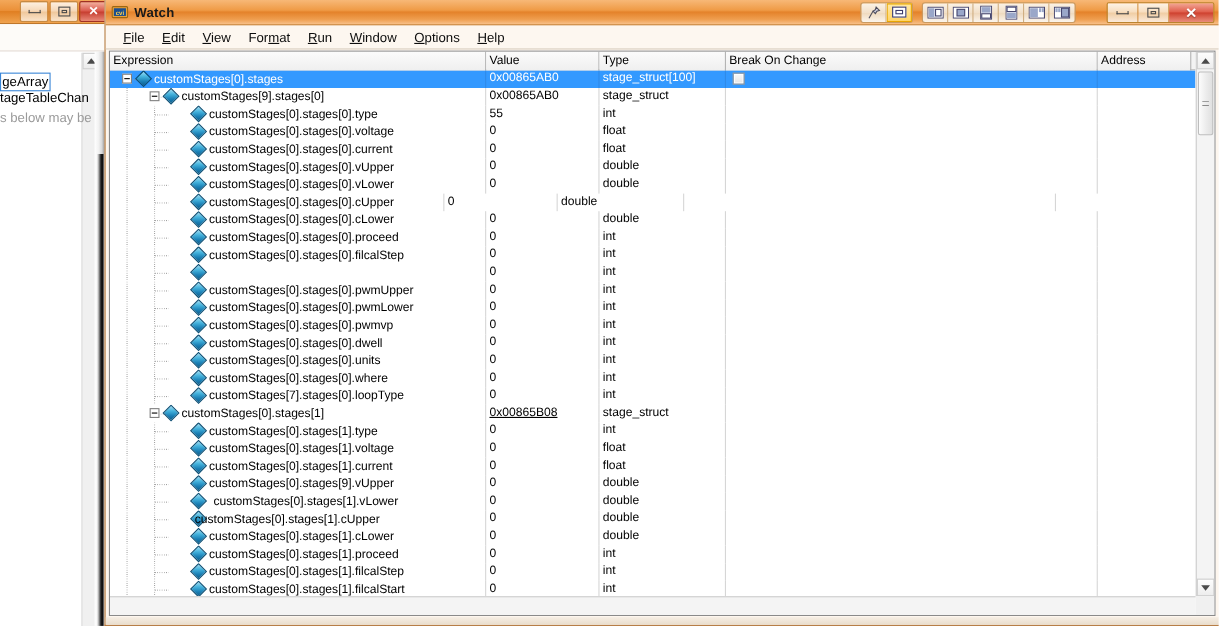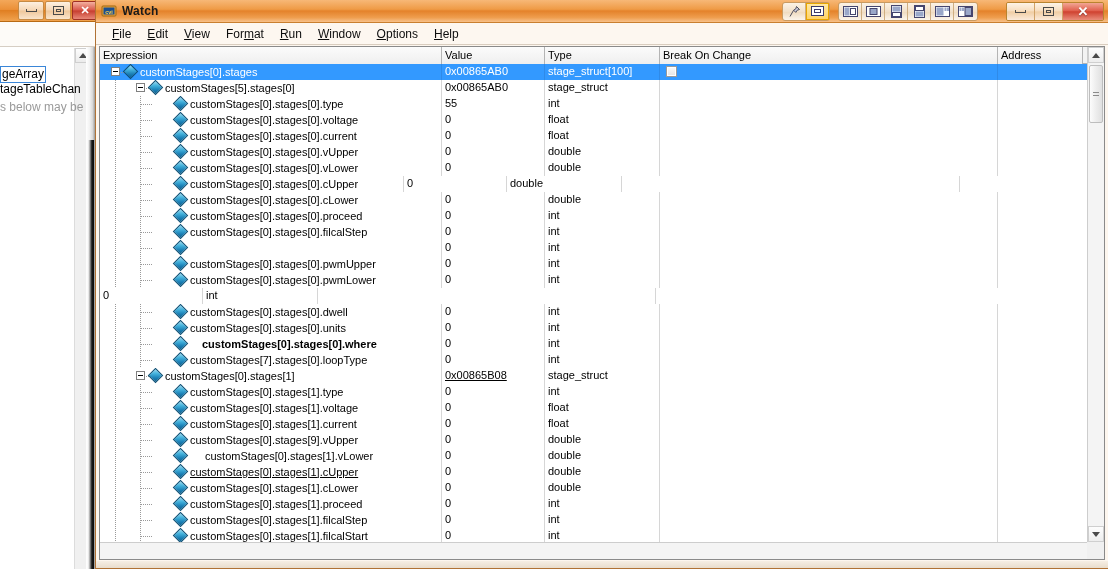--- a/index.html
+++ b/index.html
@@ -459,21 +459,21 @@
               <div class="cell addr" style="width: 85px;"></div>
             </div>
             <div class="row">
               <div class="cell expr" style="width: 342px;">
                 <div class="indent" style="width: 49px;">
                   <div class="vline" style="left: 12px;"></div>
                   <div class="expander" style="left: 33px;"></div>
                   <div class="hline" style="left: 43px; width: 5px;"></div>
                   <div class="diamond" style="left: 47px;"></div>
                 </div>
-                <span class="expr-label" style="margin-left: 13px;">customStages[5].stages[0]</span>
+                <span class="expr-label" style="margin-left: 13px;">customStages[9].stages[0]</span>
               </div>
               <div class="cell" style="width: 103px;">0x00865AB0</div>
               <div class="cell" style="width: 115px;">stage_struct</div>
               <div class="cell bcc" style="width: 338px;"></div>
               <div class="cell addr" style="width: 85px;"></div>
             </div>
             <div class="row">
               <div class="cell expr" style="width: 342px;">
                 <div class="indent" style="width: 74px;">
                   <div class="vline" style="left: 12px;"></div>
@@ -646,20 +646,29 @@
                   <div class="diamond" style="left: 72px;"></div>
                 </div>
                 <span class="expr-label" style="margin-left: 13px;">customStages[0].stages[0].pwmLower</span>
               </div>
               <div class="cell" style="width: 103px;">0</div>
               <div class="cell" style="width: 115px;">int</div>
               <div class="cell bcc" style="width: 338px;"></div>
               <div class="cell addr" style="width: 85px;"></div>
             </div>
             <div class="row">
+              <div class="cell expr" style="width: 342px;">
+                <div class="indent" style="width: 74px;">
+                  <div class="vline" style="left: 12px;"></div>
+                  <div class="vline" style="left: 37px;"></div>
+                  <div class="hline" style="left: 38px; width: 12px;"></div>
+                  <div class="diamond" style="left: 72px;"></div>
+                </div>
+                <span class="expr-label" style="margin-left: 13px;">customStages[0].stages[0].pwmvp</span>
+              </div>
               <div class="cell" style="width: 103px;">0</div>
               <div class="cell" style="width: 115px;">int</div>
               <div class="cell bcc" style="width: 338px;"></div>
               <div class="cell addr" style="width: 85px;"></div>
             </div>
             <div class="row">
               <div class="cell expr" style="width: 342px;">
                 <div class="indent" style="width: 74px;">
                   <div class="vline" style="left: 12px;"></div>
                   <div class="vline" style="left: 37px;"></div>
@@ -689,21 +698,21 @@
               <div class="cell addr" style="width: 85px;"></div>
             </div>
             <div class="row">
               <div class="cell expr" style="width: 342px;">
                 <div class="indent" style="width: 74px;">
                   <div class="vline" style="left: 12px;"></div>
                   <div class="vline" style="left: 37px;"></div>
                   <div class="hline" style="left: 38px; width: 12px;"></div>
                   <div class="diamond" style="left: 72px;"></div>
                 </div>
-                <span class="expr-label" style="margin-left: 25px; font-weight: bold;">customStages[0].stages[0].where</span>
+                <span class="expr-label" style="margin-left: 13px;">customStages[0].stages[0].where</span>
               </div>
               <div class="cell" style="width: 103px;">0</div>
               <div class="cell" style="width: 115px;">int</div>
               <div class="cell bcc" style="width: 338px;"></div>
               <div class="cell addr" style="width: 85px;"></div>
             </div>
             <div class="row">
               <div class="cell expr" style="width: 342px;">
                 <div class="indent" style="width: 74px;">
                   <div class="vline" style="left: 12px;"></div>
@@ -794,36 +803,36 @@
               <div class="cell addr" style="width: 85px;"></div>
             </div>
             <div class="row">
               <div class="cell expr" style="width: 342px;">
                 <div class="indent" style="width: 74px;">
                   <div class="vline" style="left: 12px;"></div>
                   <div class="vline" style="left: 37px;"></div>
                   <div class="hline" style="left: 38px; width: 12px;"></div>
                   <div class="diamond" style="left: 72px;"></div>
                 </div>
-                <span class="expr-label" style="margin-left: 28px;">customStages[0].stages[1].vLower</span>
+                <span class="expr-label" style="margin-left: 17px;">customStages[0].stages[1].vLower</span>
               </div>
               <div class="cell" style="width: 103px;">0</div>
               <div class="cell" style="width: 115px;">double</div>
               <div class="cell bcc" style="width: 338px;"></div>
               <div class="cell addr" style="width: 85px;"></div>
             </div>
             <div class="row">
               <div class="cell expr" style="width: 342px;">
                 <div class="indent" style="width: 74px;">
                   <div class="vline" style="left: 12px;"></div>
                   <div class="vline" style="left: 37px;"></div>
                   <div class="hline" style="left: 38px; width: 12px;"></div>
                   <div class="diamond" style="left: 72px;"></div>
                 </div>
-                <span class="expr-label" style="margin-left: 13px; text-decoration: underline;">customStages[0].stages[1].cUpper</span>
+                <span class="expr-label" style="">customStages[0].stages[1].cUpper</span>
               </div>
               <div class="cell" style="width: 103px;">0</div>
               <div class="cell" style="width: 115px;">double</div>
               <div class="cell bcc" style="width: 338px;"></div>
               <div class="cell addr" style="width: 85px;"></div>
             </div>
             <div class="row">
               <div class="cell expr" style="width: 342px;">
                 <div class="indent" style="width: 74px;">
                   <div class="vline" style="left: 12px;"></div>

